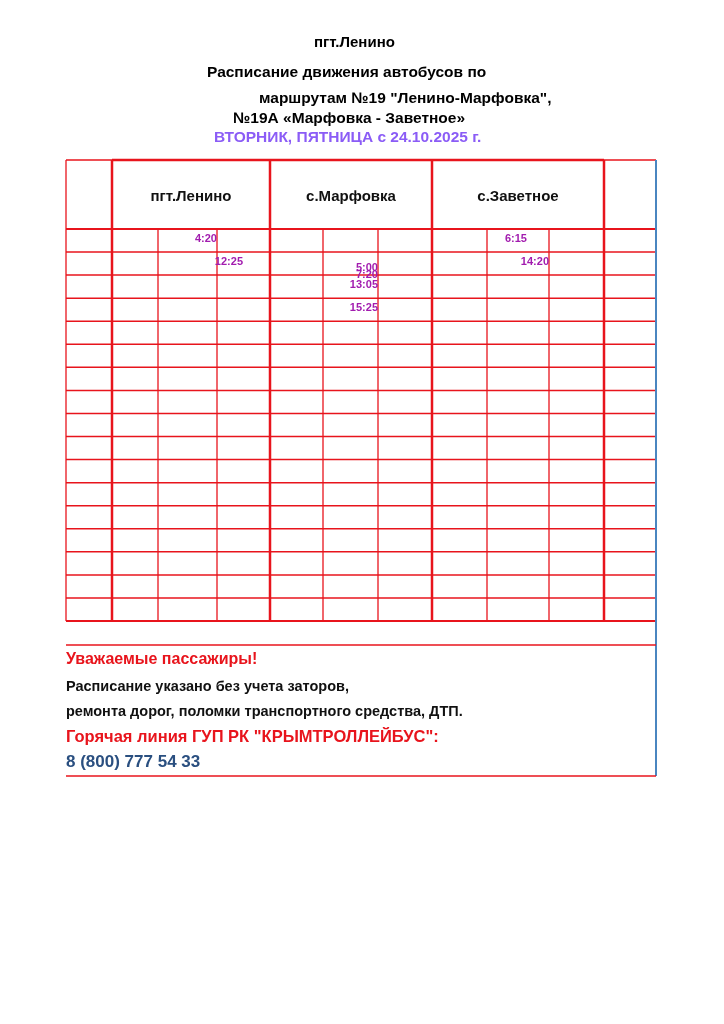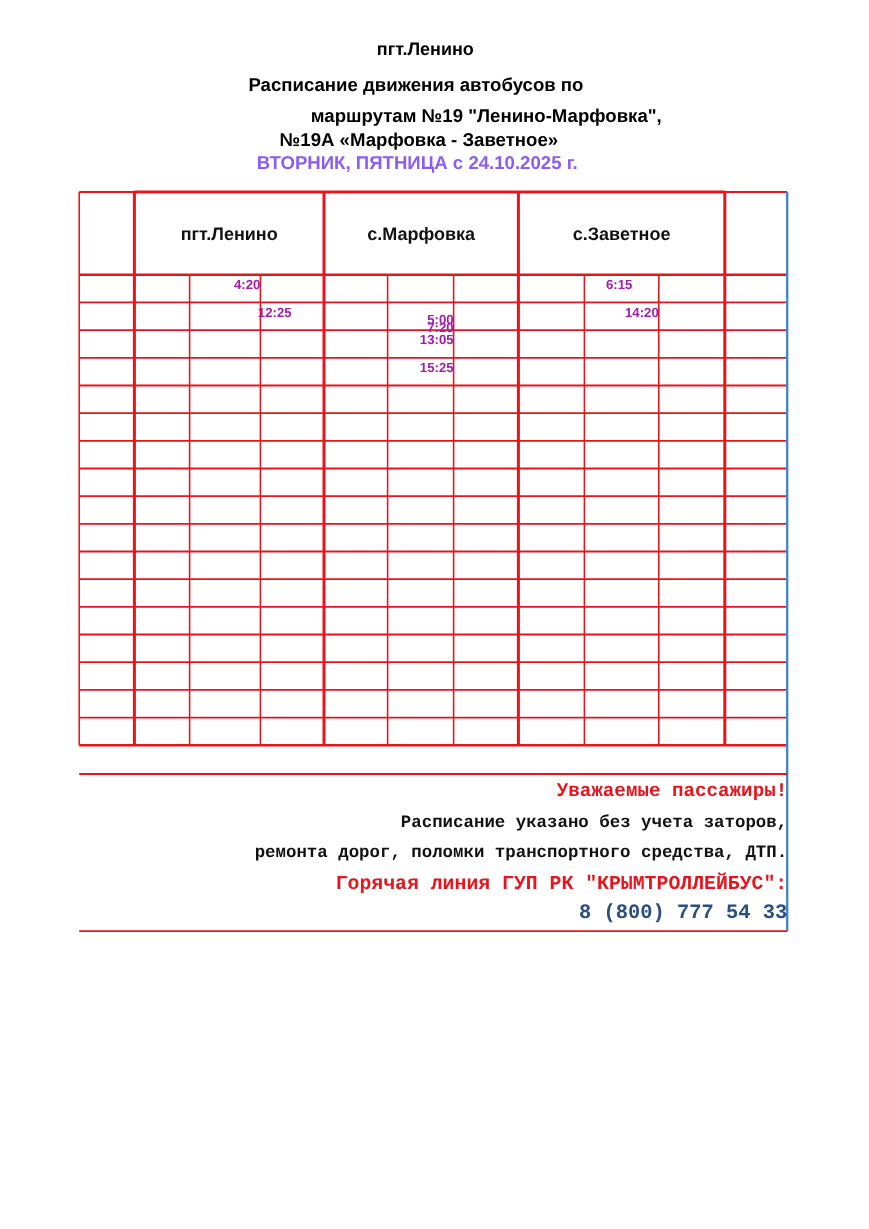--- a/index.html
+++ b/index.html
@@ -8,21 +8,21 @@
   .t1 { left:314px; top:33px; font-size:15px; }
   .t2 { left:207px; top:63px; font-size:15.5px;text-align:right; }
   .t3 { left:259px; top:89px; font-size:15.5px; }
   .t4 { left:233px; top:109px; font-size:15.5px; }
   .t5 { left:214px; top:128px; font-size:15.5px; color:#8b5cf6; }
 
   .grid { position:absolute; left:0; top:0; width:724px; height:1024px; }
   .cell-text { position:absolute; font-weight:bold; font-size:11px; color:#a21caf; text-align:right; }
   .colhead { position:absolute; font-size:15px; font-weight:bold; color:#111; text-align:center; top:187px; }
 
-  .notice { position:absolute; left:66px; width:590px; text-align:right; font-family:Liberation Mono, monospace; font-weight:bold; white-space:nowrap; }
+  .notice { position:absolute; left:66px; width:590px; text-align:left; font-family:Liberation Sans, sans-serif; font-weight:bold; white-space:nowrap; }
   .n1 { top:650px; font-size:16px; color:#e8141c; }
   .n2 { top:678px; font-size:14.5px; color:#111; }
   .n3 { top:703px; font-size:14.5px; color:#111; }
   .n4 { top:727px; font-size:16.5px; color:#e8141c; }
   .n5 { top:752px; font-size:17px; color:#2a4f80; }
 </style>
 </head>
 <body>
 
 <div class="hdr t1">пгт.Ленино</div>

